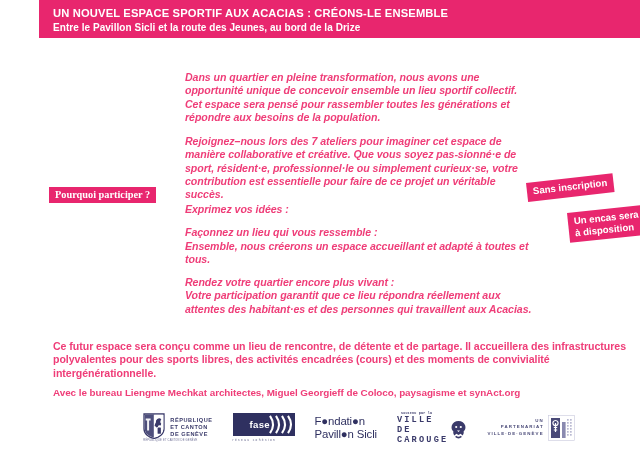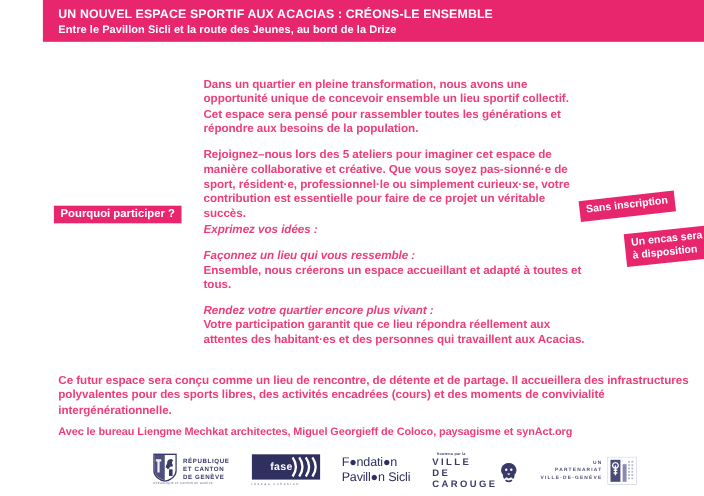--- a/index.html
+++ b/index.html
@@ -54,35 +54,36 @@
     position: absolute;
     background: #e8266e;
     color: #ffffff;
     font-size: 10.3px;
     font-weight: 700;
     padding: 2.5px 6px 3px 6px;
     white-space: nowrap;
     line-height: 1;
   }
   #badge-quartier { left: 10px; top: 55px; }
-  #badge-pourquoi { left: 10px; top: 187px; }
+  #badge-pourquoi { left: 10px; top: 187px; font-family: Liberation Serif, serif; }
 
   
   .body-col {
     position: absolute;
     left: 146px;
     width: 350px;
   }
   .para {
     color: #ef3d78;
     font-size: 10.6px;
     font-weight: 700;
     line-height: 13.3px;
     margin: 0 0 11px 0;
     letter-spacing: -0.05px;
+    font-style: italic;
   }
   .sub-italic {
     color: #ef3d78;
     font-size: 10.6px;
     font-weight: 700;
     font-style: italic;
     line-height: 13.3px;
     margin: 0;
     letter-spacing: -0.05px;
   }
@@ -198,21 +199,21 @@
   .fondation-text {
     font-size: 11.4px;
     font-weight: 400;
     line-height: 12.6px;
     color: #2f3060;
     white-space: pre-line;
     letter-spacing: -0.15px;
   }
 
   
-  .logo-carouge { flex-direction: column; align-items: flex-start; }
+  .logo-carouge { flex-direction: column; align-items: flex-start; font-family: Liberation Mono, monospace; }
   .carouge-top {
     font-size: 3.4px;
     font-weight: 700;
     letter-spacing: 0.2px;
     color: #3a3a6a;
     margin-left: 4px;
     white-space: nowrap;
   }
   .carouge-main {
     display: flex;
@@ -247,21 +248,21 @@
 <div class="page">
 
   <div class="header-band">
     <div class="header-title">UN NOUVEL ESPACE SPORTIF AUX ACACIAS : CRÉONS-LE ENSEMBLE</div>
     <div class="header-subtitle">Entre le Pavillon Sicli et la route des Jeunes, au bord de la Drize</div>
   </div>
 
 
   <div class="body-col" id="intro-block">
     <p class="para">Dans un quartier en pleine transformation, nous avons une opportunité unique de concevoir ensemble un lieu sportif collectif. Cet espace sera pensé pour rassembler toutes les générations et répondre aux besoins de la population.</p>
-    <p class="para">Rejoignez–nous lors des 5 ateliers pour imaginer cet espace de manière collaborative et créative. Que vous soyez pas-sionné·e de sport, résident·e, professionnel·le ou simplement curieux·se, votre contribution est essentielle pour faire de ce projet un véritable succès.</p>
+    <p class="para">Rejoignez–nous lors des 7 ateliers pour imaginer cet espace de manière collaborative et créative. Que vous soyez pas-sionné·e de sport, résident·e, professionnel·le ou simplement curieux·se, votre contribution est essentielle pour faire de ce projet un véritable succès.</p>
   </div>
 
   <div class="section-badge" id="badge-pourquoi">Pourquoi participer ?</div>
 
   <div class="body-col" id="reasons-block">
     <div class="block">
       <p class="sub-italic">Exprimez vos idées :</p>
     </div>
     <div class="block">
       <p class="sub-italic">Façonnez un lieu qui vous ressemble :</p>

